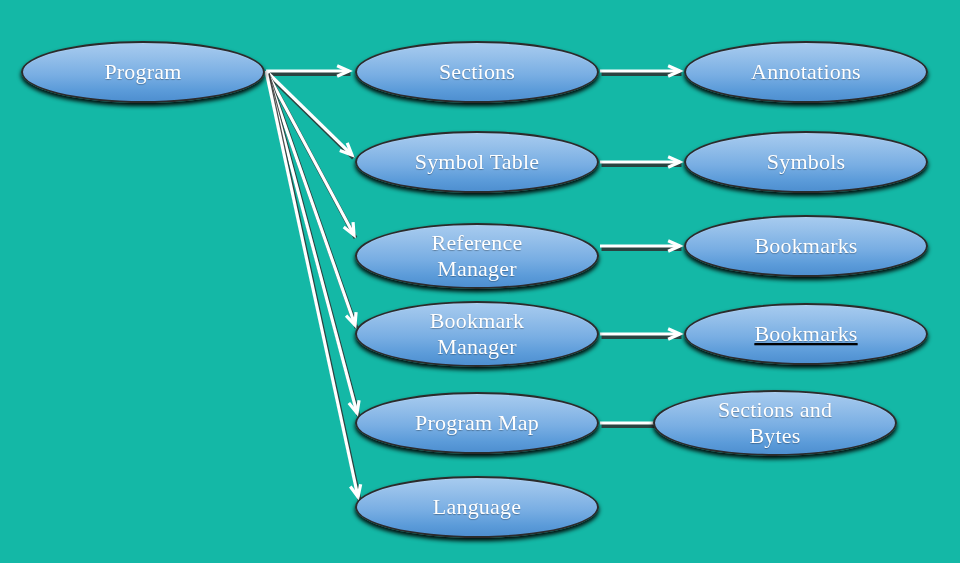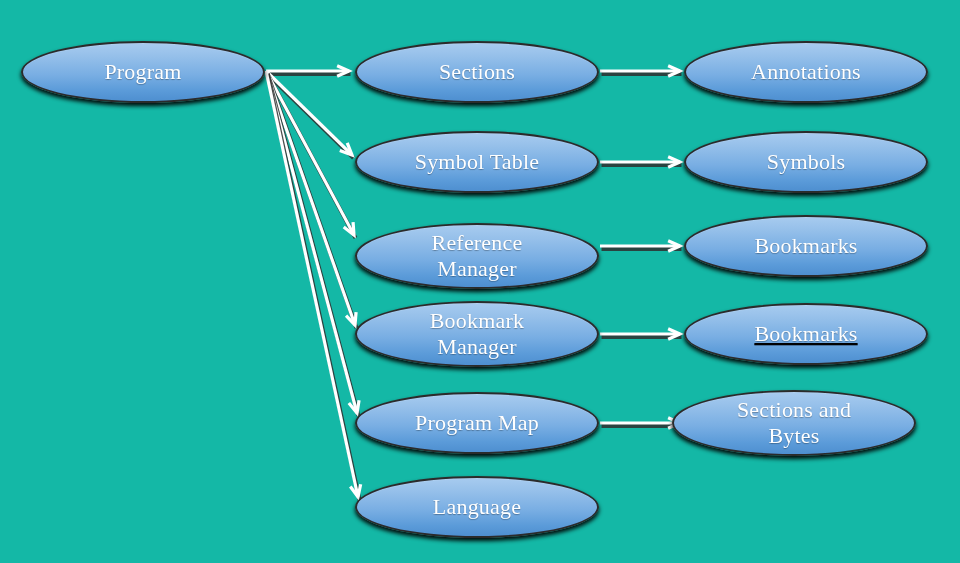--- a/index.html
+++ b/index.html
@@ -150,19 +150,19 @@
       </div>
       <div class="node" style="left: 684px; top: 131px; width: 244px; height: 62px;">
         <div class="node-label">Symbols</div>
       </div>
       <div class="node" style="left: 684px; top: 215px; width: 244px; height: 62px;">
         <div class="node-label">Bookmarks</div>
       </div>
       <div class="node" style="left: 684px; top: 303px; width: 244px; height: 62px; text-decoration: underline;">
         <div class="node-label">Bookmarks</div>
       </div>
-      <div class="node" style="left: 672px; top: 390px; width: 244px; height: 66px;">
+      <div class="node" style="left: 653px; top: 390px; width: 244px; height: 66px;">
         <div class="node-label">Sections and
 Bytes</div>
       </div>
     </div>
 
 </div>
 
 </body></html>

